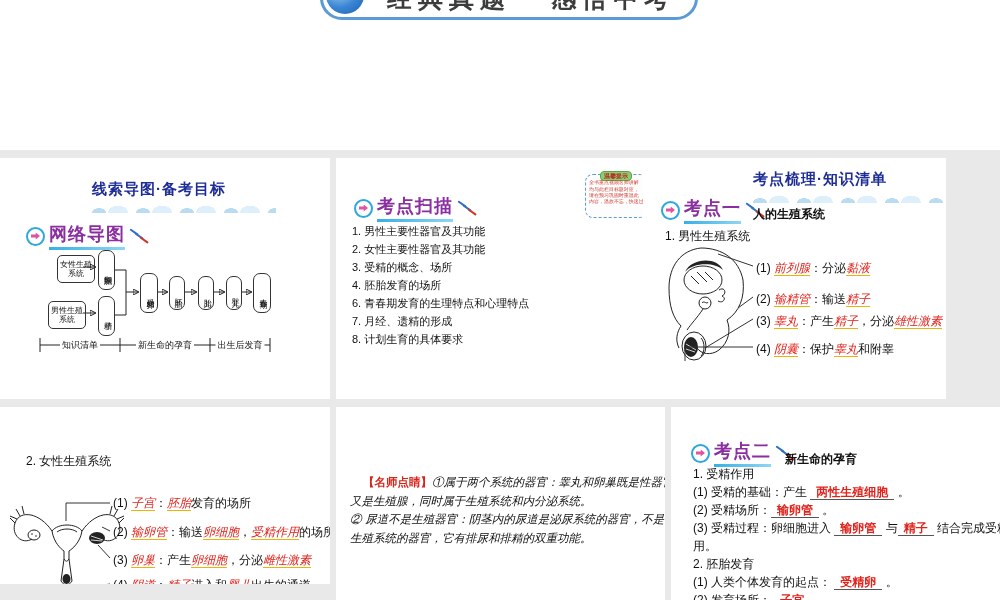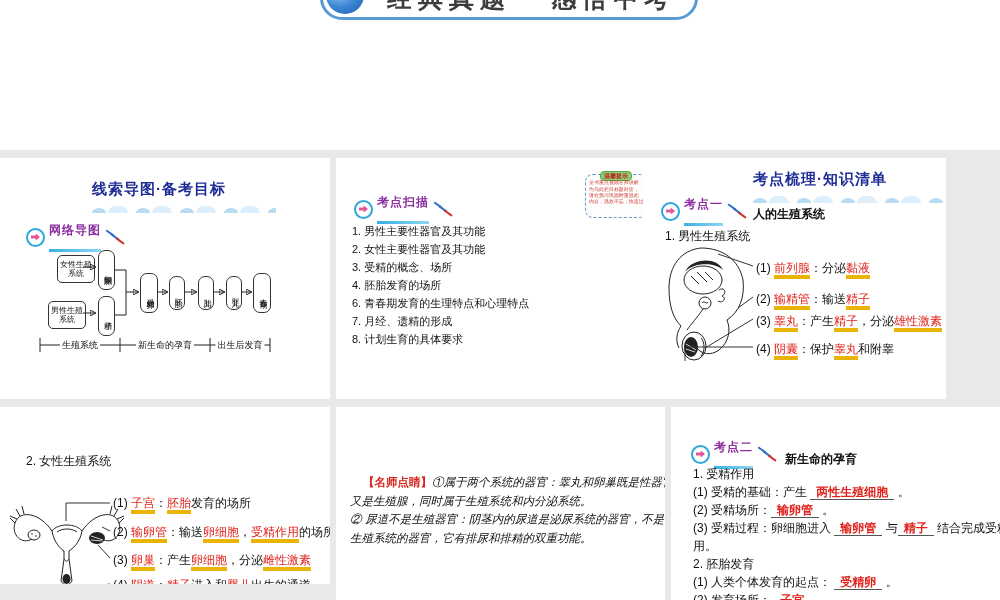--- a/index.html
+++ b/index.html
@@ -20,32 +20,32 @@
   .stitle{position:absolute;font-size:15px;font-weight:bold;color:#1e2d96;white-space:nowrap;letter-spacing:1px;}
   .cloud{position:absolute;height:12px;background-image:
       radial-gradient(ellipse 10px 7px at 11px 12px,#b9dcf3 68%,rgba(185,220,243,0) 70%),
       radial-gradient(ellipse 14px 9px at 30px 11px,#dceffa 68%,rgba(220,239,250,0) 70%);
       background-size:44px 12px;background-repeat:repeat-x;}
   .klabel{position:absolute;display:flex;align-items:center;gap:4px;}
   .cicon{width:15px;height:15px;border:2.5px solid #2ea8dc;border-radius:50%;
          display:inline-flex;align-items:center;justify-content:center;flex:0 0 auto;background:#fff;}
   .cicon i{display:block;width:9px;height:7px;background:#e0559e;
          clip-path:polygon(0 28%,52% 28%,52% 0,100% 50%,52% 100%,52% 72%,0 72%);}
-  .ktext{font-size:12px;font-weight:bold;color:#8b2fa0;letter-spacing:1px;white-space:nowrap;
-         padding-bottom:13px;background-image:linear-gradient(90deg,#35b0e6,#8fd6f2);
+  .ktext{font-size:18px;font-weight:bold;color:#8b2fa0;letter-spacing:1px;white-space:nowrap;
+         padding-bottom:4px;background-image:linear-gradient(90deg,#35b0e6,#8fd6f2);
          background-size:100% 3px;background-repeat:no-repeat;background-position:0 100%;}
   .sqs{position:relative;width:18px;height:14px;display:inline-block;}
   .sqs i{position:absolute;width:10px;height:2.4px;border-radius:1.2px;transform:rotate(35deg);}
   .sqs .s1{left:0;top:2px;background:#2f6fc4;}
   .sqs .s2{left:5px;top:6px;background:#2f6fc4;}
   .sqs .s3{left:10px;top:10px;background:#d23327;}
 
   .btext{position:absolute;font-size:12px;color:#111;white-space:nowrap;}
   .bold{font-weight:bold;text-align:right;}
-  .r{color:#e0231c;border-bottom:4px solid #eab308;}
+  .r{color:#e0231c;border-bottom:1px solid #eab308;font-style:italic;}
   .blank{color:#e0231c;font-weight:bold;border-bottom:1.2px solid #555;padding:0 6px;}
   .lline{white-space:nowrap;font-size:12px;}
 
   
   .flow{position:absolute;left:28px;top:92px;width:288px;height:108px;}
   .fbox{position:absolute;border:1px solid #333;border-radius:5px;font-size:8px;line-height:9px;
         display:flex;align-items:center;justify-content:center;text-align:center;padding:1px;}
   .vpill{position:absolute;border:1px solid #333;border-radius:7px;
         writing-mode:vertical-rl;text-orientation:upright;font-size:8px;letter-spacing:1px;
         display:flex;align-items:center;justify-content:center;}
@@ -122,21 +122,21 @@
     </svg>
     <div class="fbox" style="left:29px;top:5px;width:34px;height:24px">女性生殖系统</div>
     <div class="fbox" style="left:20px;top:51px;width:34px;height:24px">男性生殖系统</div>
     <div class="vpill" style="left:70px;top:0;width:15px;height:38px">卵细胞</div>
     <div class="vpill" style="left:70px;top:46px;width:15px;height:38px">精子</div>
     <div class="vpill" style="left:112px;top:23px;width:16px;height:38px">受精卵</div>
     <div class="vpill" style="left:141px;top:26px;width:14px;height:32px">胚胎</div>
     <div class="vpill" style="left:170px;top:26px;width:14px;height:32px">胎儿</div>
     <div class="vpill" style="left:198px;top:26px;width:14px;height:32px">婴儿</div>
     <div class="vpill" style="left:225px;top:23px;width:16px;height:38px">青春期</div>
-    <div class="bracket-label" style="left:52px;top:89px">生殖系统</div>
+    <div class="bracket-label" style="left:52px;top:89px">知识清单</div>
     <div class="bracket-label" style="left:137px;top:89px">新生命的孕育</div>
     <div class="bracket-label" style="left:212px;top:89px">出生后发育</div>
   </div>
 </section>
 
 <section class="panel" style="left:336px;top:158px;width:329px;height:241px">
   <div class="klabel" style="left:18px;top:36px">
     <span class="cicon">
         <i></i>
       </span>

